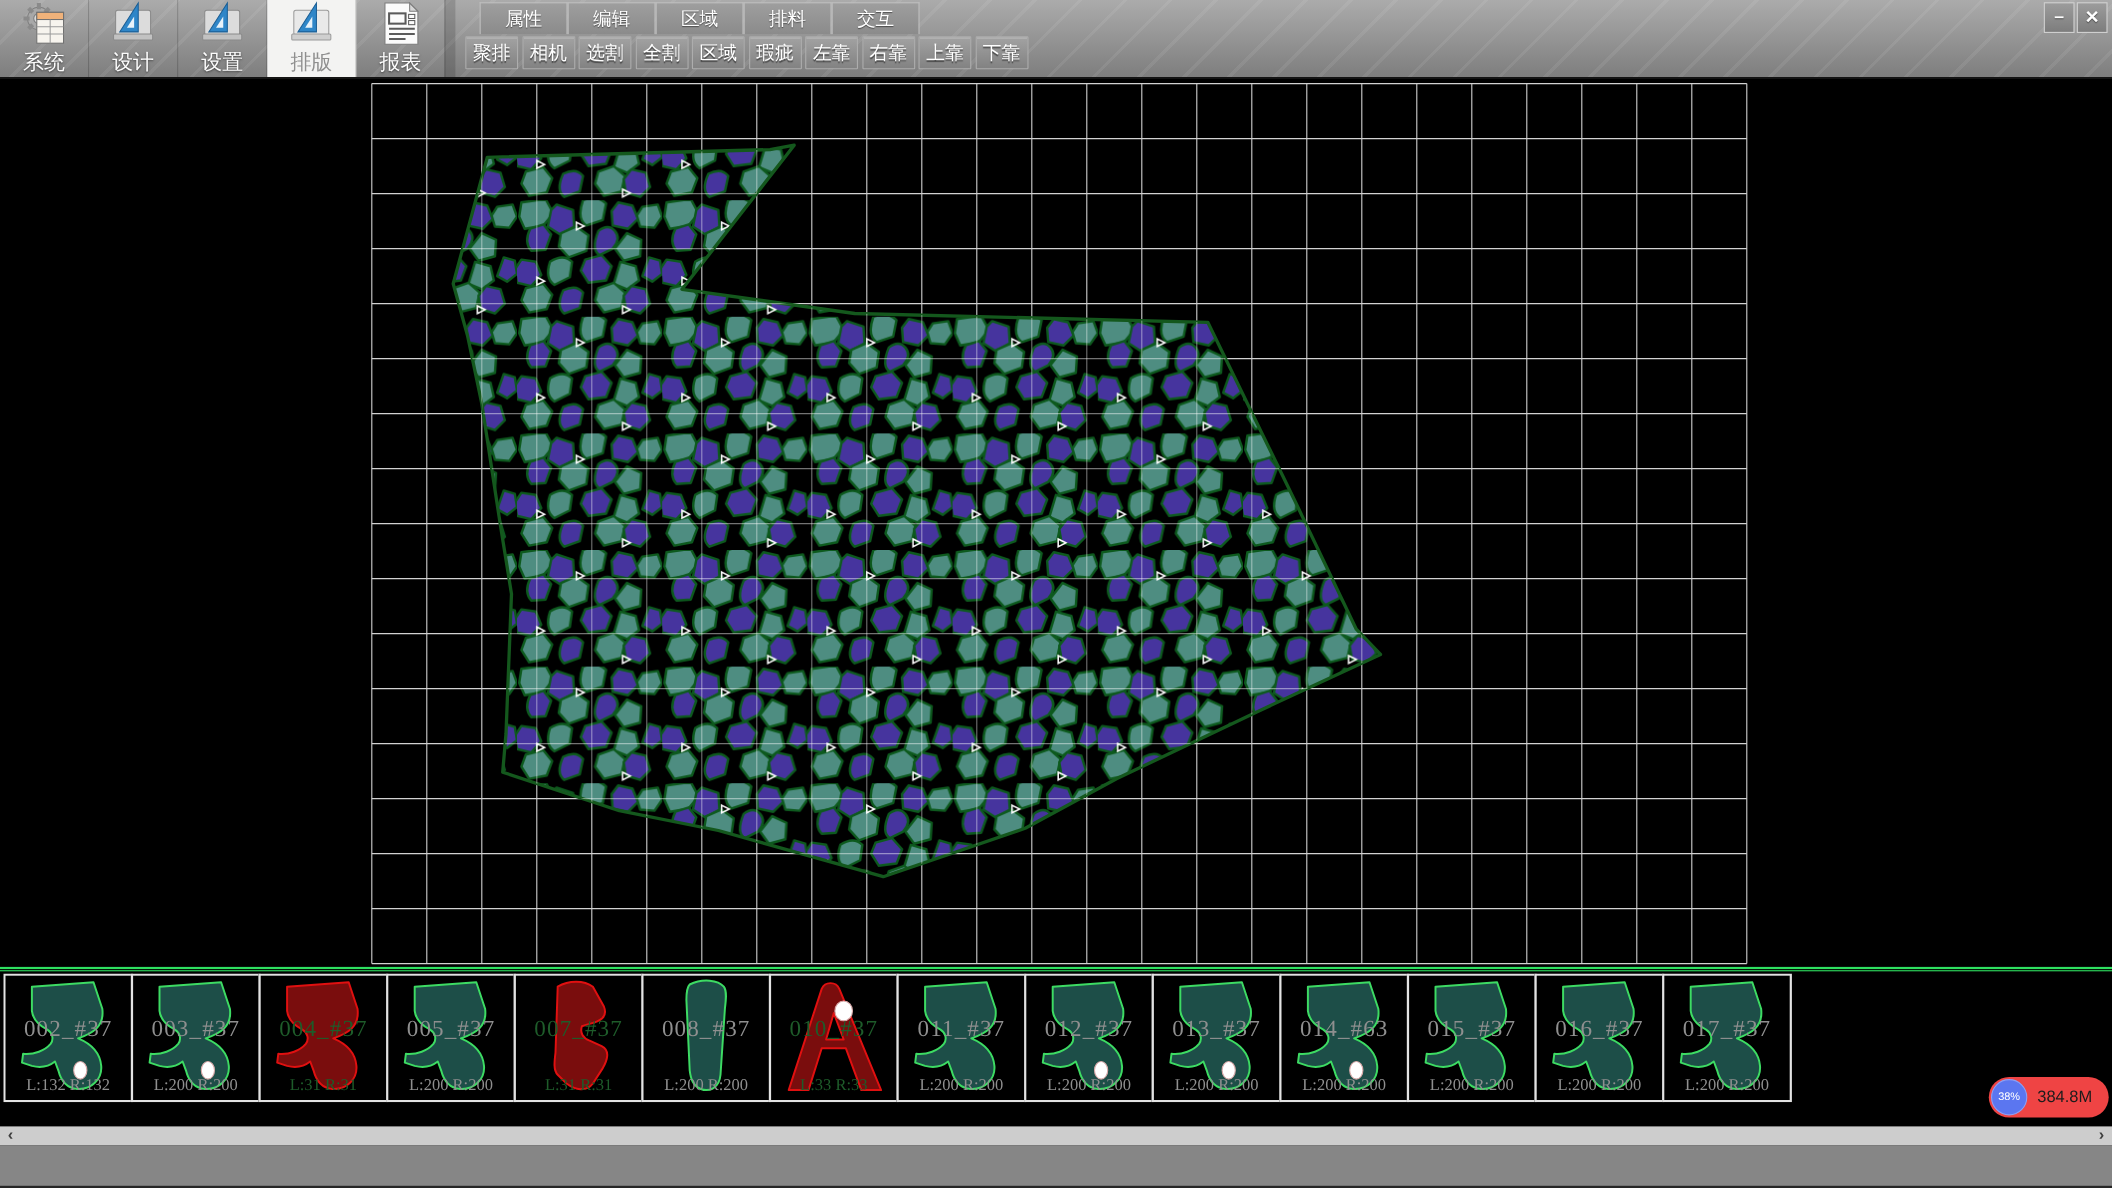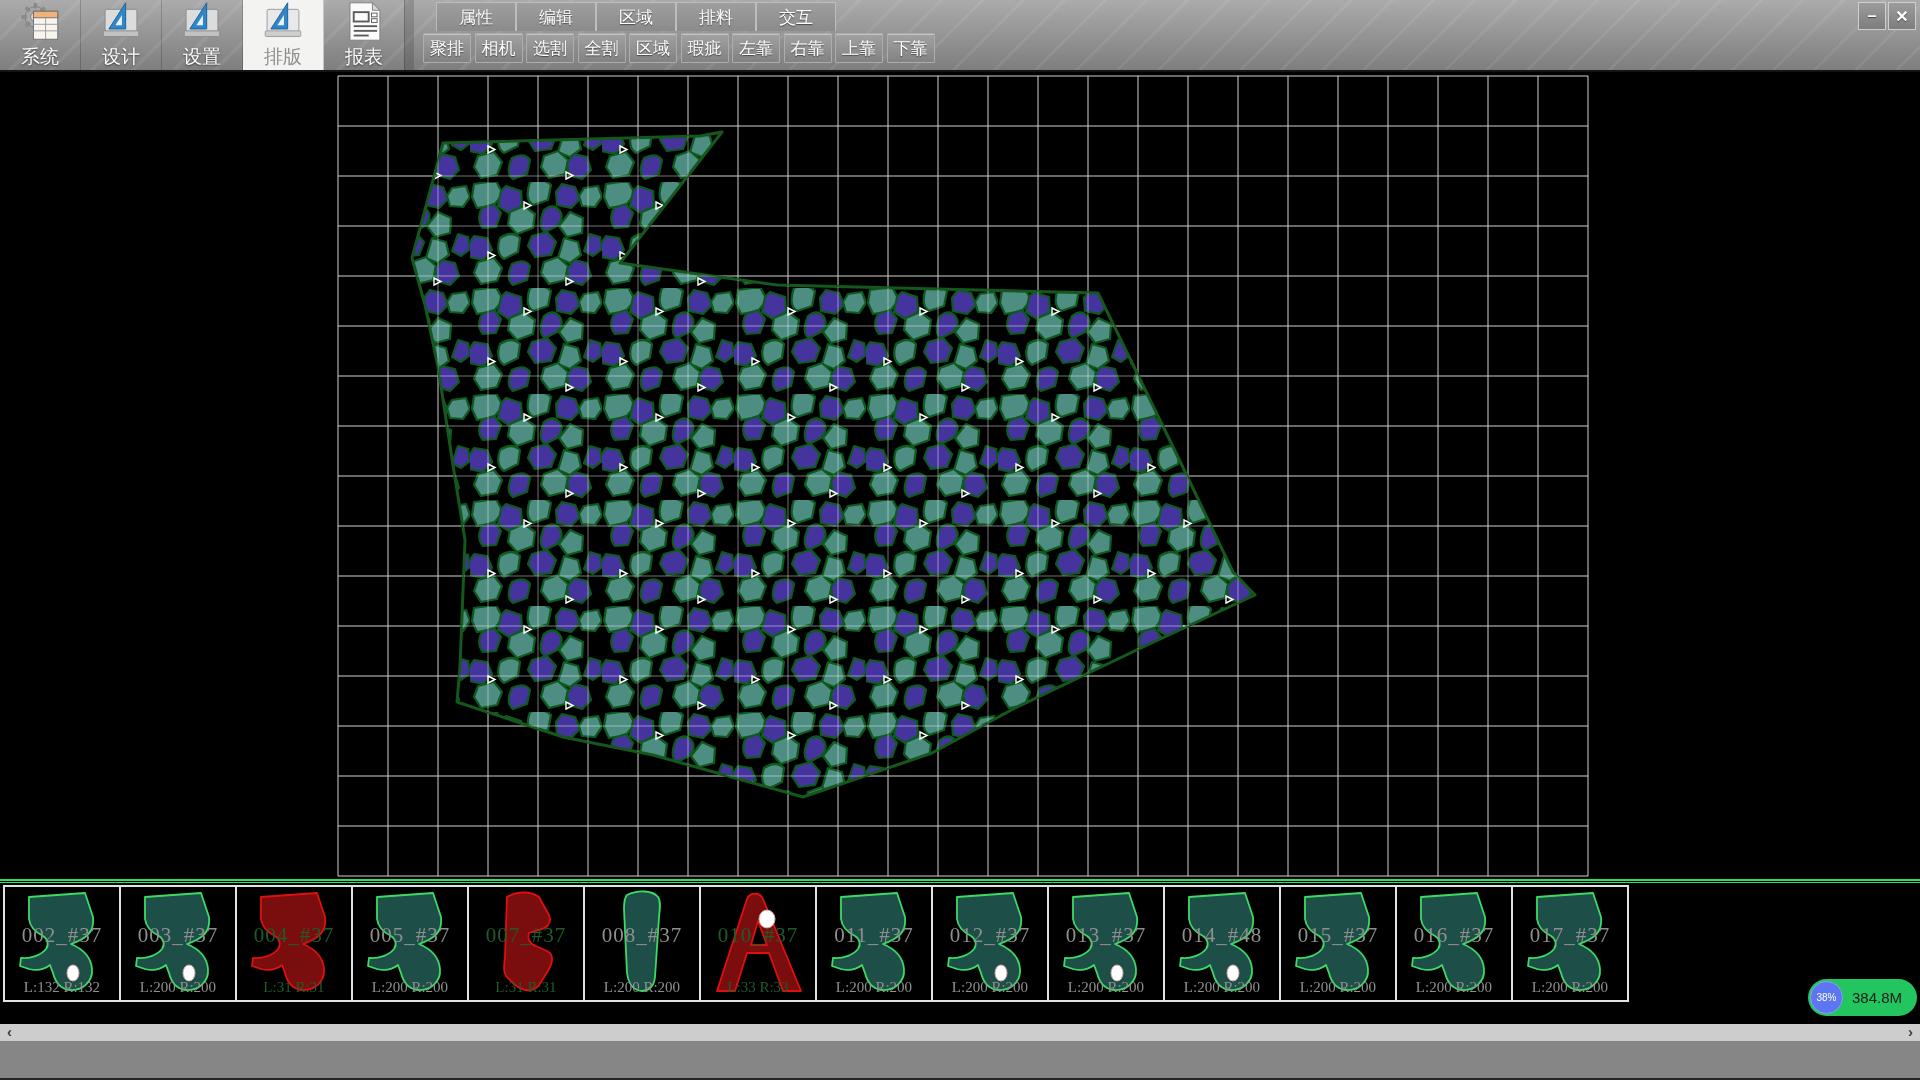--- a/index.html
+++ b/index.html
@@ -50,21 +50,21 @@
     border:2px solid #e3e3e3;margin-left:-2px;background:#000;cursor:default;}
   .cell:first-child{margin-left:0;}
   .cell svg{position:absolute;left:10px;top:2px;}
   .pid{position:absolute;left:0;top:36px;width:100%;text-align:center;
     font-family:"Liberation Serif",serif;font-size:21px;letter-spacing:1px;pointer-events:none;}
   .pcounts{position:absolute;left:0;bottom:4px;width:100%;text-align:center;
     font-family:"Liberation Serif",serif;font-size:15px;pointer-events:none;}
   .tx-gray{color:#8f8f8f;} .tx-green{color:#1e5c2a;}
 
   
-  .badge{position:absolute;left:1808px;top:979px;height:37px;background:#22c55e;border-radius:19px;
+  .badge{position:absolute;left:1808px;top:979px;height:37px;background:#ef4444;border-radius:19px;
     display:flex;align-items:center;box-shadow:0 2px 7px rgba(0,0,0,.45);z-index:30;}
   .badge .pct{width:33px;height:33px;margin-left:2px;border-radius:50%;
     background:var(--accent-blue,#5b76f0);border:1px solid #8ca0f5;box-sizing:border-box;
     color:#fff;font-size:10px;display:flex;align-items:center;justify-content:center;}
   .badge .mem{padding:0 15px 0 9px;font-size:15px;color:#1c1c1c;}
 
   
   .hscroll{position:absolute;left:0;top:1024px;width:1920px;height:17px;background:#cdcdcd;}
   .hscroll .arr{position:absolute;top:0;height:17px;line-height:16px;color:#3e3e3e;
     font-size:15px;font-weight:bold;padding:0 5px;cursor:default;}
@@ -396,21 +396,21 @@
           <ellipse cx="58" cy="84" rx="6" ry="8" fill="#ffffff" stroke="#d8a8a8"></ellipse>
         </svg>
         <div class="pid tx-gray">013_#37</div>
         <div class="pcounts tx-gray">L:200 R:200</div>
       </div>
       <div class="cell">
         <svg width="96" height="112" viewBox="0 0 96 112">
           <path d="M14,8 L70,4 L78,28 C80,44 70,50 56,55 C68,60 76,68 77,80 C78,92 68,102 55,101 C44,100 40,92 38,84 L35,76 C30,80 22,82 14,80 L5,77 L6,69 C16,70 26,66 31,60 C34,56 33,50 28,47 C20,43 15,38 14,30 Z" fill="#1d4e48" stroke="#3ddb63" stroke-width="1.8" fill-rule="evenodd" stroke-linejoin="round"></path>
           <ellipse cx="58" cy="84" rx="6" ry="8" fill="#ffffff" stroke="#d8a8a8"></ellipse>
         </svg>
-        <div class="pid tx-gray">014_#48</div>
+        <div class="pid tx-gray">014_#63</div>
         <div class="pcounts tx-gray">L:200 R:200</div>
       </div>
       <div class="cell">
         <svg width="96" height="112" viewBox="0 0 96 112">
           <path d="M14,8 L70,4 L78,28 C80,44 70,50 56,55 C68,60 76,68 77,80 C78,92 68,102 55,101 C44,100 40,92 38,84 L35,76 C30,80 22,82 14,80 L5,77 L6,69 C16,70 26,66 31,60 C34,56 33,50 28,47 C20,43 15,38 14,30 Z" fill="#1d4e48" stroke="#3ddb63" stroke-width="1.8" fill-rule="evenodd" stroke-linejoin="round"></path>
         </svg>
         <div class="pid tx-gray">015_#37</div>
         <div class="pcounts tx-gray">L:200 R:200</div>
       </div>
       <div class="cell">

